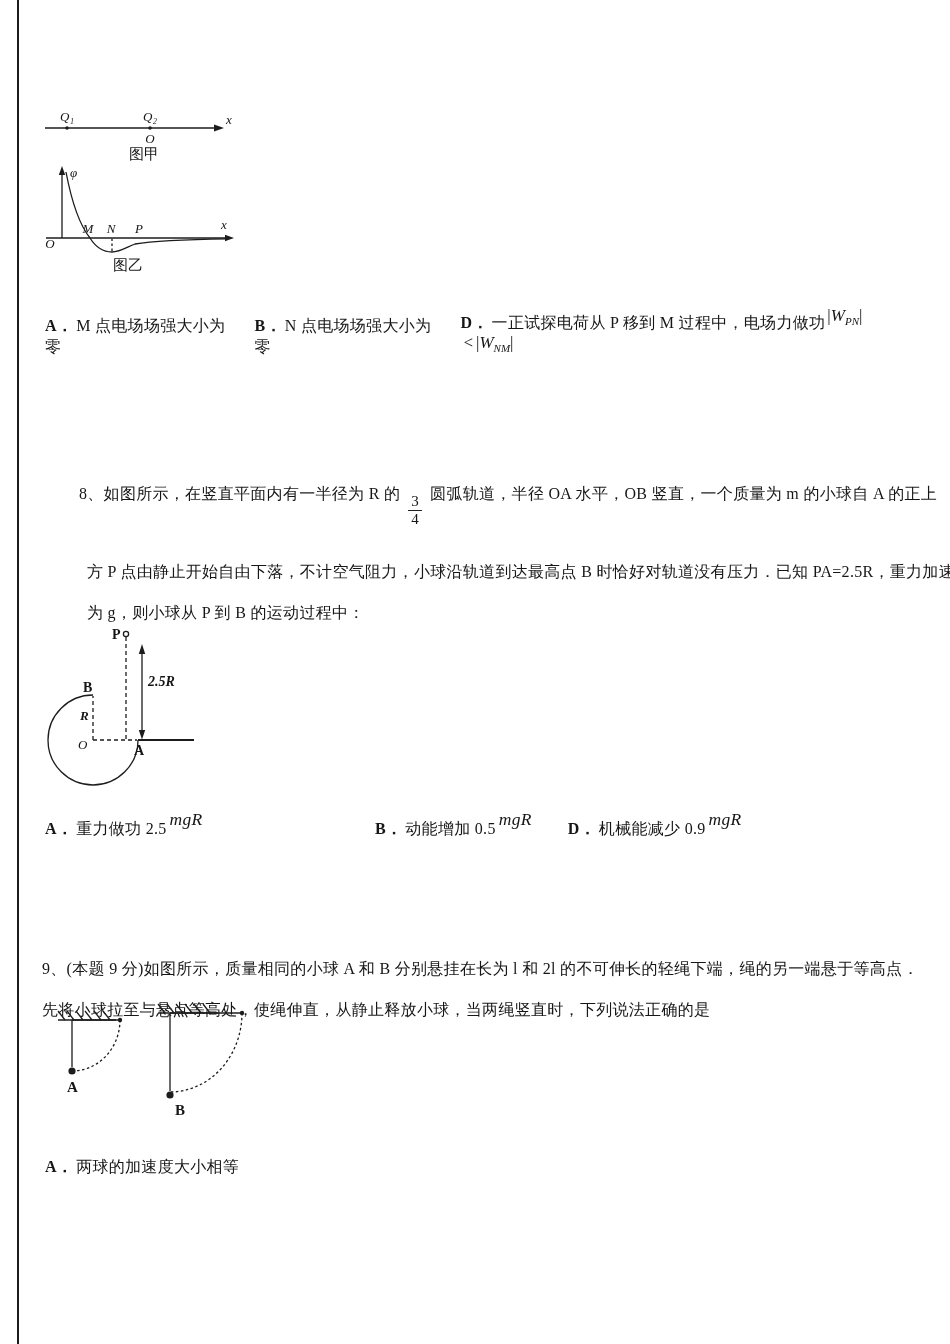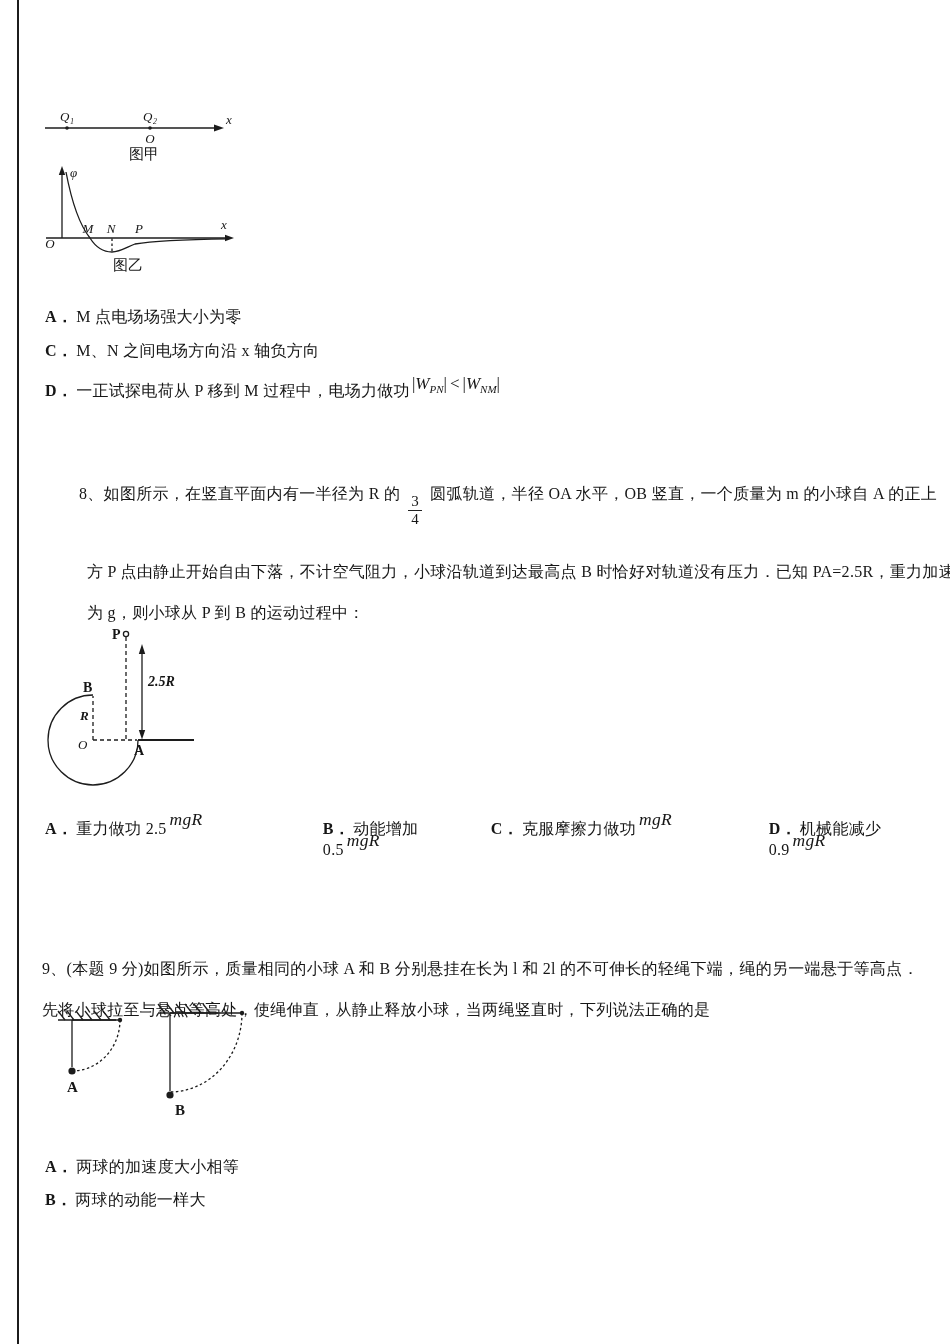--- a/index.html
+++ b/index.html
@@ -8,21 +8,21 @@
   .page { position:absolute; inset:0;text-decoration:underline; }
   .left-rule { position:absolute; left:17px; top:0; width:2px; height:1344px; background:#1c1c1c; }
 
   .abs { position:absolute; }
 
   
   .qtext { font-size:16px; line-height:41px; letter-spacing:0.3px; width:885px; }
   .nowrap { white-space:nowrap;margin-left:37px; }
 
   
-  .opt-col { display:flex; flex-direction:column; gap:13px; }
+  .opt-col { display:flex; flex-direction:row; gap:13px;align-items:center; }
   .opt { font-size:16px; line-height:21px; letter-spacing:0.3px; }
   .opt-label { font-weight:700; margin-right:3px; }
   .two-col { display:flex; }
   .two-col .c1 { width:330px; }
 
   
   .mth { font-family:"Liberation Serif","DejaVu Serif",serif; font-style:italic;
          font-size:17.5px; position:relative; top:-9px; margin-left:3px; }
 
   .formulaD { font-family:"Liberation Serif","DejaVu Serif",serif; font-size:17px;
@@ -89,21 +89,21 @@
     <text x="76" y="70" class="it mid">N</text>
     <text x="104" y="70" class="it mid">P</text>
     <text x="93" y="107" class="t15 mid">图乙</text>
   </svg>
 
   <div class="abs opt-col" style="left:45px; top:306px; width:870px;">
     <div class="opt">
       <span class="opt-label">A．</span><span>M 点电场场强大小为零</span>
     </div>
     <div class="opt">
-      <span class="opt-label">C．</span><span>M、N 之间电场方向沿 x 轴负方向</span>
+      <span class="opt-label">B．</span><span>N 点电场场强大小为零</span>
     </div>
     <div class="opt" style="margin-top:6px;">
       <span class="opt-label">D．</span><span>一正试探电荷从 P 移到 M 过程中，电场力做功</span><span class="formulaD"><span>|</span><i>W</i><sub>PN</sub><span>|</span><span class="rel">&lt;</span><span>|</span><i>W</i><sub>NM</sub><span>|</span></span>
     </div>
   </div>
 
   <div class="abs qtext nowrap" style="left:42px; top:472px; line-height:44px;">
     <span>8、如图所示，在竖直平面内有一半径为 R 的</span><span class="frac">
         <span class="num">3</span>
         <span class="den">4</span>
@@ -134,23 +134,20 @@
   <div class="abs" style="left:45px; top:818px; width:870px; display:flex; flex-direction:row; gap:36px;">
     <div class="two-col">
       <div class="opt c1">
         <span class="opt-label">A．</span><span>重力做功 2.5</span><span class="mth">mgR</span>
       </div>
       <div class="opt">
         <span class="opt-label">B．</span><span>动能增加 0.5</span><span class="mth">mgR</span>
       </div>
     </div>
     <div class="two-col">
-      <div class="opt c1">
-        <span class="opt-label">C．</span><span>克服摩擦力做功</span><span class="mth">mgR</span>
-      </div>
       <div class="opt">
         <span class="opt-label">D．</span><span>机械能减少 0.9</span><span class="mth">mgR</span>
       </div>
     </div>
   </div>
 
   <div class="abs qtext" style="left:42px; top:948px;">9、(本题 9 分)如图所示，质量相同的小球 A 和 B 分别悬挂在长为 l 和 2l 的不可伸长的轻绳下端，绳的另一端悬于等高点．先将小球拉至与悬点等高处，使绳伸直，从静止释放小球，当两绳竖直时，下列说法正确的是</div>
 
   <svg class="abs" style="left:48px; top:1002px;" width="225" height="132" viewBox="0 0 225 132">
 
@@ -188,17 +185,14 @@
       <path class="sk dash2" d="M 194 11 A 72 79 0 0 1 122 90"></path>
       <circle class="fl" cx="122" cy="93" r="3.6"></circle>
       <text x="127" y="113" class="t15 b">B</text>
     </g>
   </svg>
 
   <div class="abs opt-col" style="left:45px; top:1156px; width:870px; gap:12px;">
     <div class="opt">
       <span class="opt-label">A．</span><span>两球的加速度大小相等</span>
     </div>
-    <div class="opt">
-      <span class="opt-label">B．</span><span>两球的动能一样大</span>
-    </div>
   </div>
 </div>
 
 </body></html>

